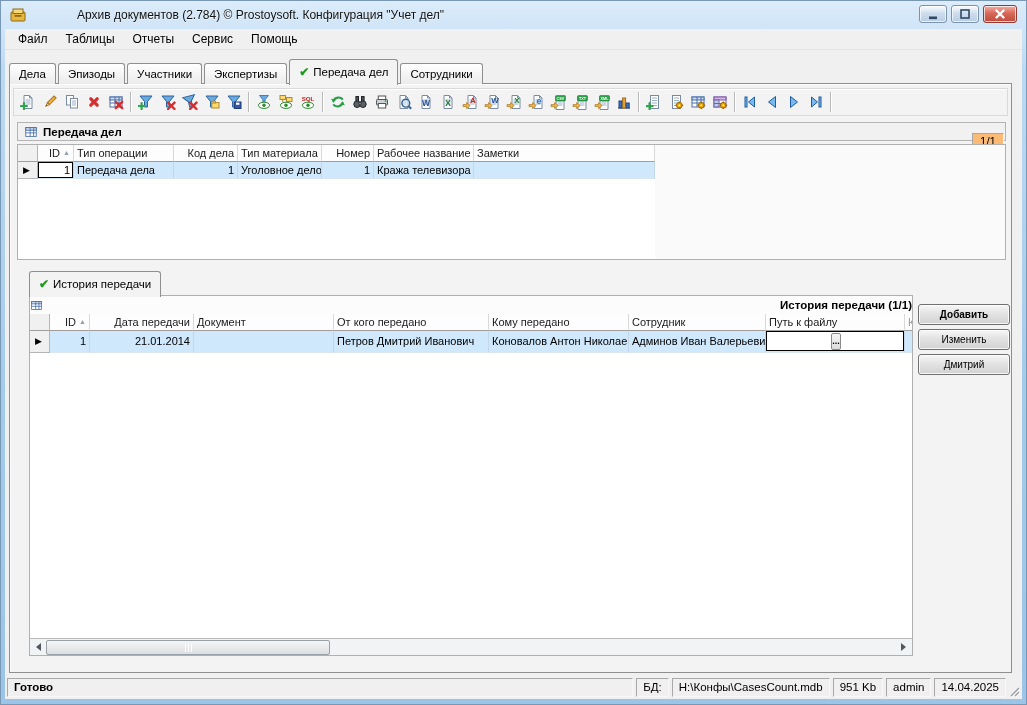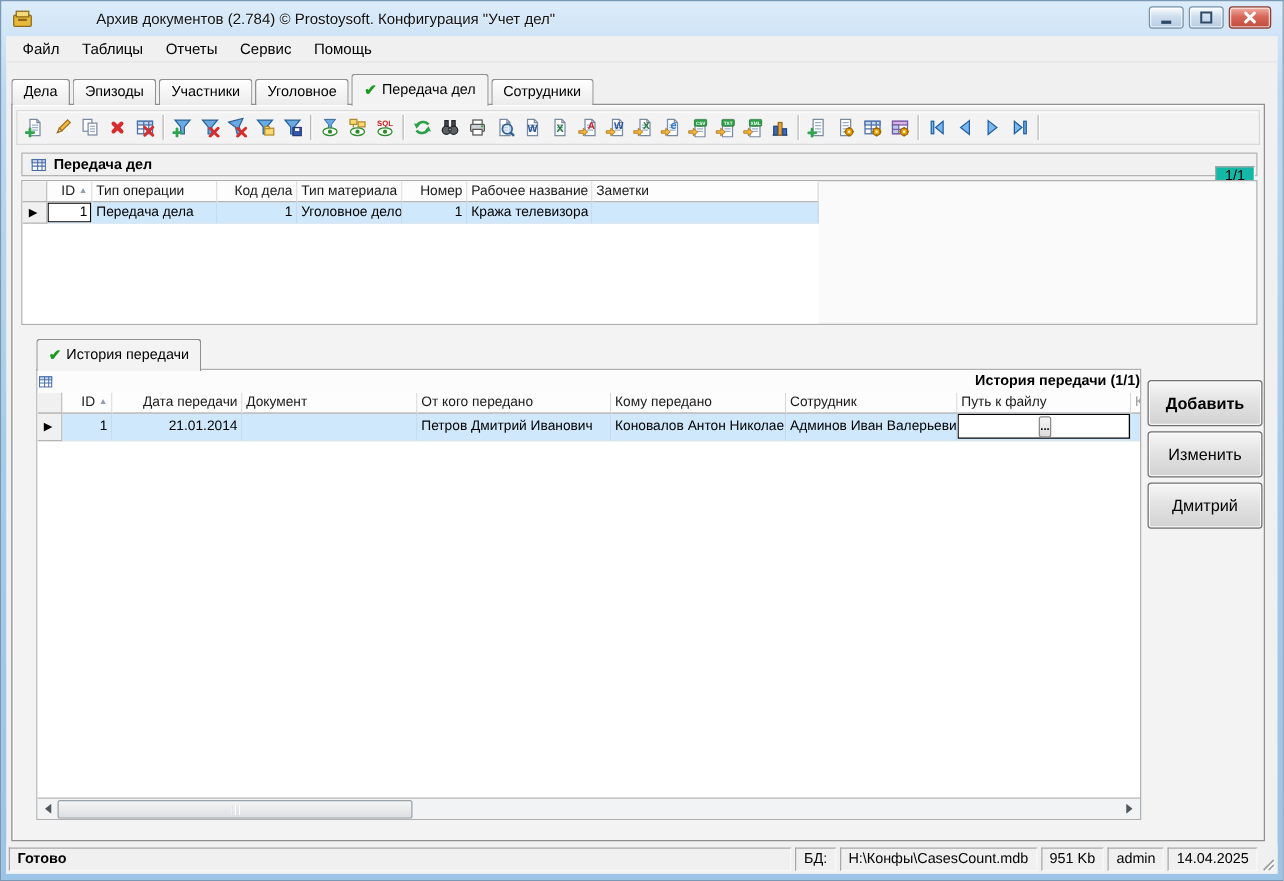--- a/index.html
+++ b/index.html
@@ -41,21 +41,21 @@
   
   .toolbar { position:absolute; left:3px; right:3px; top:4px; height:28px;
     border:1px solid #dadada; box-shadow:inset 0 1px 0 #fff; display:flex; align-items:center; padding:0 3px; }
   .tool-btn { width:22px; height:24px; display:flex; align-items:center; justify-content:center; border:1px solid transparent; border-radius:2px; }
   .tool-sep { width:0; height:20px; border-left:1px solid #b9b9b9; border-right:1px solid #fff; margin:0 3px; }
 
   
   .section-strip { position:absolute; left:7px; right:5px; top:38px; height:19px; display:flex; align-items:center;
     border:1px solid #b4b4b4; background:#f1f1f1; padding:0 1px 0 6px; }
   .section-title { font-weight:bold; font-size:11.5px; margin-left:5px; flex:1; }
-  .pager-cell { border:1px solid; border-color:#a8a8a8 #f8f8f8 #f8f8f8 #a8a8a8; background:#14b8a6;
+  .pager-cell { border:1px solid; border-color:#a8a8a8 #f8f8f8 #f8f8f8 #a8a8a8; background:#fdba74;
     padding:1px 7px; font-size:11.5px;margin-top:19px; }
 
   .grid-panel { position:absolute; background:#fafafa; border:1px solid #b0b0b0; overflow:hidden; }
   #master-panel { left:7px; right:5px; top:60px; height:116px; }
   .grid { position:absolute; left:0; top:0; bottom:0; background:#fff; }
   .g-row { display:flex; }
   .g-cell { flex:0 0 auto; overflow:hidden; white-space:nowrap; padding:0 3px; }
   .g-head .g-cell { background:#fdfdfd; border-right:1px solid #d8d8d8; border-bottom:1px solid #9e9e9e;
     height:17px; line-height:16px; color:#1a1a1a; }
   .g-head .g-cell.sel { background:#f0f0f0; border-right:1px solid #b5b5b5; }
@@ -87,22 +87,22 @@
     border-top:1px solid #b9b9b9; display:flex; align-items:center; }
   .h-arrow { width:17px; height:16px; display:flex; align-items:center; justify-content:center; }
   .h-thumb { position:absolute; left:16px; width:284px; top:1px; height:15px;
     border:1px solid #98a0a8; border-radius:2px; background:linear-gradient(#f4f5f6,#dcdfe2);
     display:flex; align-items:center; justify-content:center; gap:2px; }
   .h-thumb i { width:1px; height:8px; background:#9aa7b8; border-right:1px solid #fff; }
   .h-right { position:absolute; right:0; top:0; }
 
   
   .side-buttons { position:absolute; left:908px; top:220px; width:92px; display:flex; flex-direction:column; gap:4px; }
-  .btn { height:37px; border:1px solid #707070; border-radius:3px;
-    background:linear-gradient(#f7f7f7,#e3e3e3 45%,#d2d2d2); font-size:13px;
+  .btn { height:21px; border:1px solid #707070; border-radius:3px;
+    background:linear-gradient(#f7f7f7,#e3e3e3 45%,#d2d2d2); font-size:10px;
     font-family:"Liberation Sans", sans-serif; box-shadow:inset 0 0 0 1px rgba(255,255,255,.8); }
   .btn.default { font-weight:bold; }
 
   
   .statusbar { position:absolute; left:0; right:0; bottom:0; height:23px; display:flex; align-items:stretch;
     padding:2px 16px 2px 2px; background:#f0f0f0; }
   .status-cell { border:1px solid; border-color:#a8a8a8 #f8f8f8 #f8f8f8 #a8a8a8; background:#f0f0f0;
     padding:2px 6px; font-size:11.5px; margin-left:3px; white-space:nowrap; }
   .status-cell.grow { flex:1; margin-left:0;font-weight:bold; }
   .grip { position:absolute; right:1px; bottom:1px; width:13px; height:13px; }
@@ -159,21 +159,21 @@
         <div class="tab">
           <span>Дела</span>
         </div>
         <div class="tab">
           <span>Эпизоды</span>
         </div>
         <div class="tab">
           <span>Участники</span>
         </div>
         <div class="tab">
-          <span>Уголовное</span>
+          <span>Экспертизы</span>
         </div>
         <div class="tab active">
           <span class="check">✔</span>
           <span>Передача дел</span>
         </div>
         <div class="tab">
           <span>Сотрудники</span>
         </div>
       </div>
 

